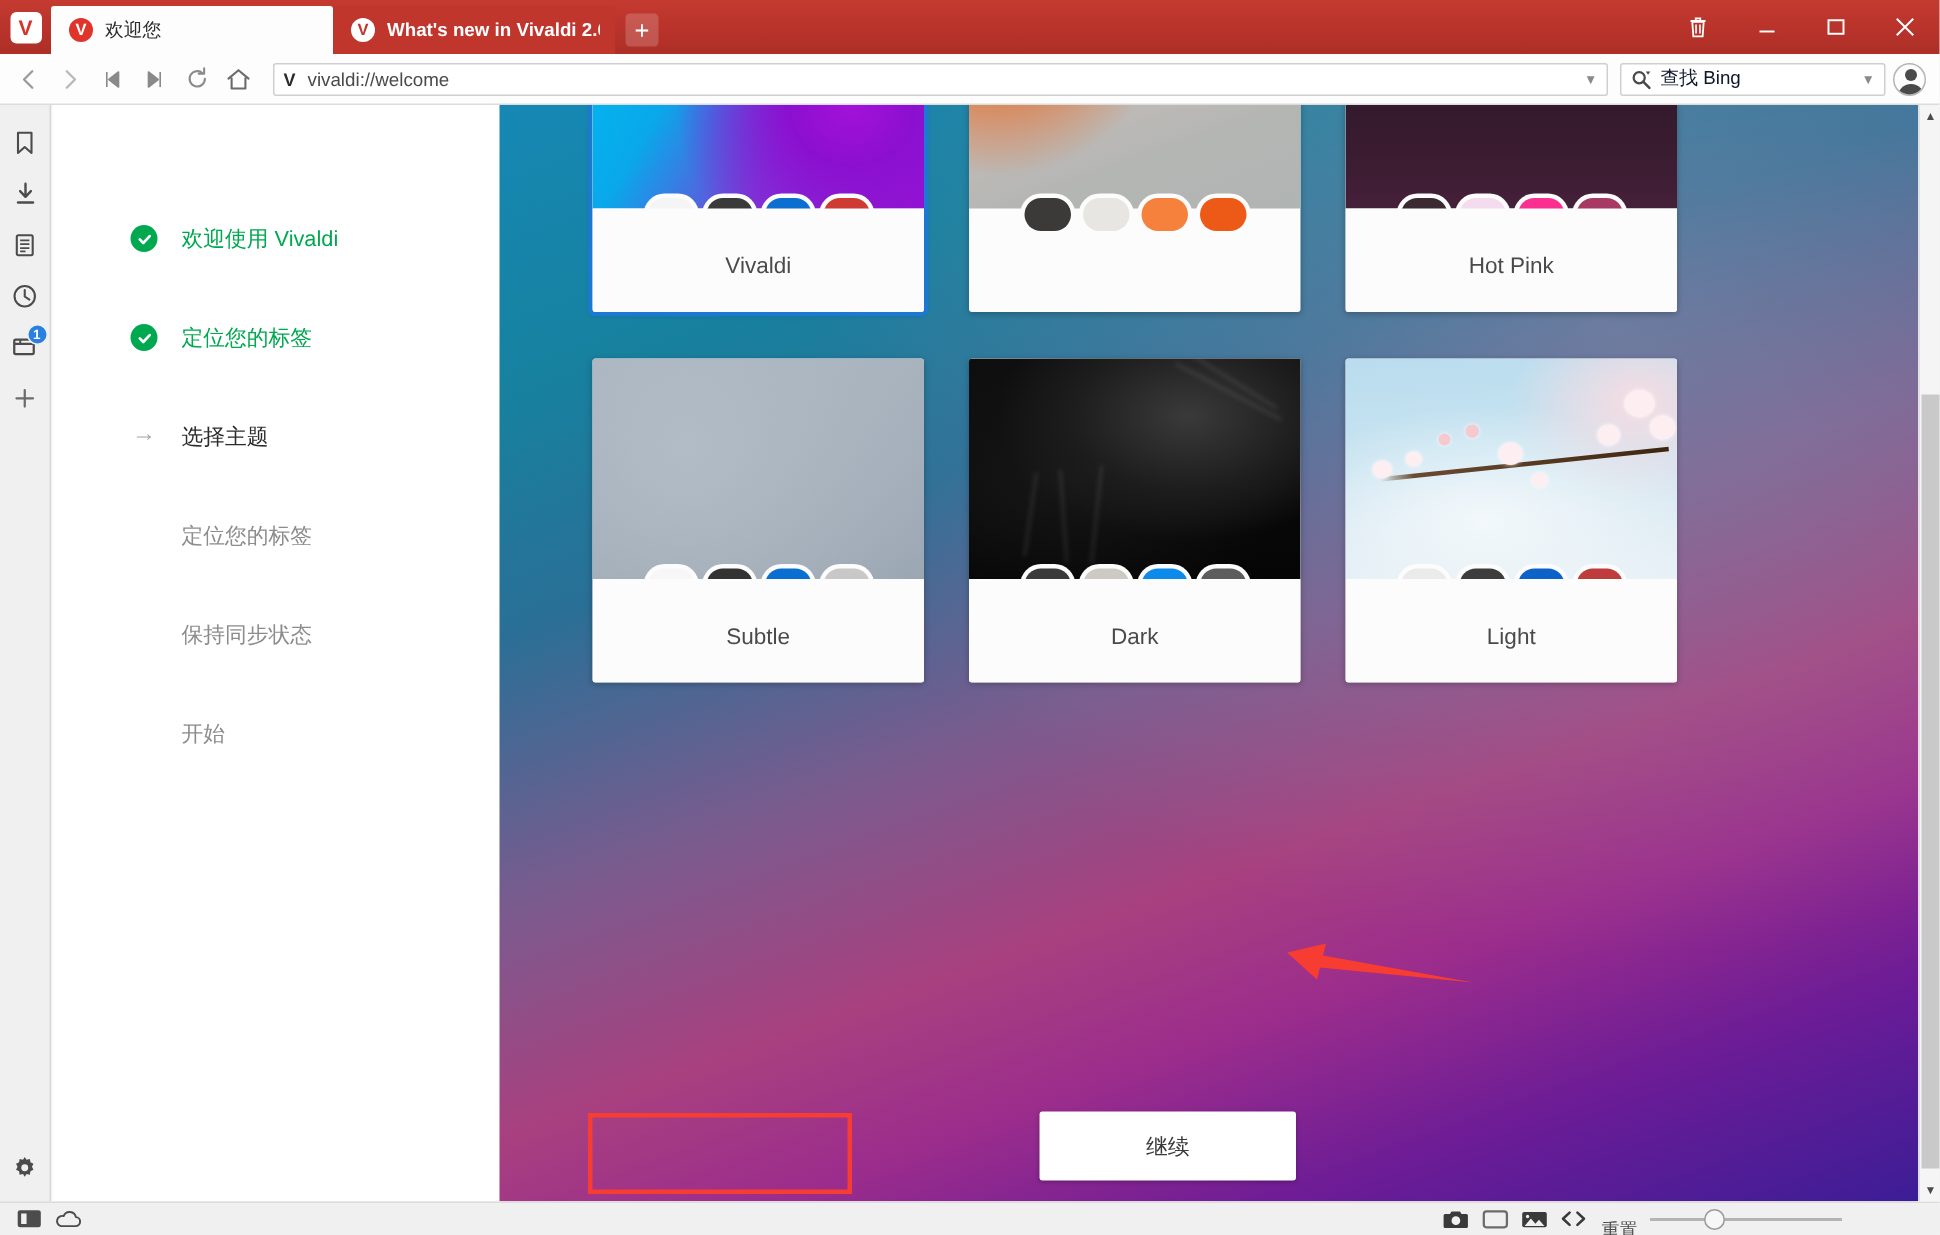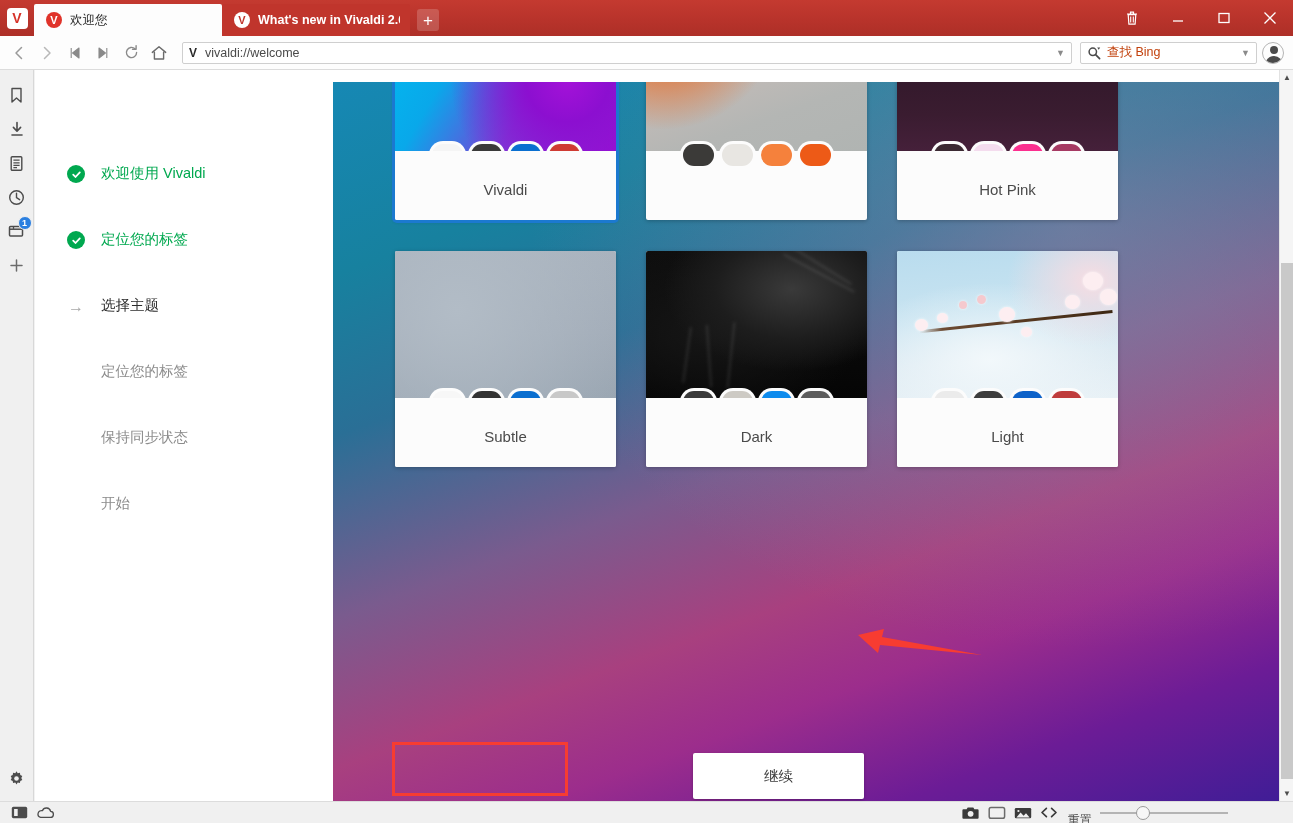--- a/index.html
+++ b/index.html
@@ -77,21 +77,21 @@
     display: flex; align-items: center; padding: 0 2px 0 6px; gap: 8px; min-width: 0;
   }
   .url-v { font-size: 12px; font-weight: bold; color: #2b2b2b; line-height: 1; }
   .url-text { font-size: 12.5px; color: #4a4a4a; flex: 1 1 auto; white-space: nowrap; overflow: hidden; }
   .url-drop { color: #8a8a8a; font-size: 9px; padding-right: 4px; }
   .searchfield {
     width: 177px; height: 22px; background: #ffffff;
     border: 1px solid #cfcfcf; border-radius: 2px;
     display: flex; align-items: center; padding: 0 2px 0 6px; gap: 6px; flex: 0 0 auto;
   }
-  .search-ph { font-size: 12.5px; color: #c2410c; flex: 1 1 auto; white-space: nowrap; overflow: hidden;}
+  .search-ph { font-size: 12.5px; color: #0f172a; flex: 1 1 auto; white-space: nowrap; overflow: hidden;}
   .profile-btn { width: 28px; height: 28px; display: flex; align-items: center; justify-content: center; flex: 0 0 auto;}
   .avatar-circ {
     width: 22px; height: 22px; border-radius: 50%; background: #fdfdfd;
     border: 1px solid #b5b5b5; overflow: hidden; position: relative;
   }
   .avatar-head { position: absolute; top: 3px; left: 7px; width: 8px; height: 8px; border-radius: 50%; background: #4a4a4a; }
   .avatar-body { position: absolute; top: 13px; left: 2px; width: 18px; height: 14px; border-radius: 9px 9px 0 0; background: #4a4a4a; }
 
   
   .panelrail {
@@ -116,35 +116,35 @@
   
   .page {
     position: absolute; top: 70px; left: 35px; width: 1244px; height: 731px;
     background: #ffffff; overflow: hidden;
   }
   .steps-col {
     position: absolute; top: 0; left: 0; width: 298px; height: 731px;
     background: #ffffff; padding-top: 80px;
   }
   .step {
-    display: flex; align-items: flex-end; gap: 14px; padding: 0 0 0 30px;
-    height: 33px; margin-bottom: 33px; font-size: 14.5px;
+    display: flex; align-items: flex-start; gap: 14px; padding: 0 0 0 30px;
+    height: 33px; margin-bottom: 33px; font-size: 14.5px; margin-left: 20px;
   }
   .step-mark { width: 22px; display: flex; align-items: center; justify-content: center; flex: 0 0 auto; }
   .check-circle {
     width: 18px; height: 18px; border-radius: 50%; background: #00a84f;
     display: flex; align-items: center; justify-content: center;
   }
   .step.done .step-label { color: #00a84f; }
   .step.current .step-label { color: #2b2b2b; }
   .step.todo .step-label { color: #8c8c8c; }
   .arrow-glyph { color: #a8a8a8; font-size: 16px; line-height: 1; }
 
   .content-col {
-    position: absolute; top: 12px; left: 298px; width: 946px; height: 731px;
+    position: absolute; top: 0; left: 298px; width: 946px; height: 731px;
     background:
       radial-gradient(ellipse 900px 700px at 78% 20%, rgba(140,140,170,0.55), rgba(140,140,170,0) 60%),
       linear-gradient(160deg, #1688b4 0%, #17819f 18%, #2a6f96 33%, #7a5b8e 50%, #a8407f 64%, #9c2d8c 74%, #6c1c96 86%, #3c1d96 100%);
     overflow: hidden;
   }
   .grid-wrap {
     position: absolute; top: 0; left: 62px; width: 550px;
   }
   .theme-grid {
     display: grid; grid-template-columns: repeat(3, 221px);

